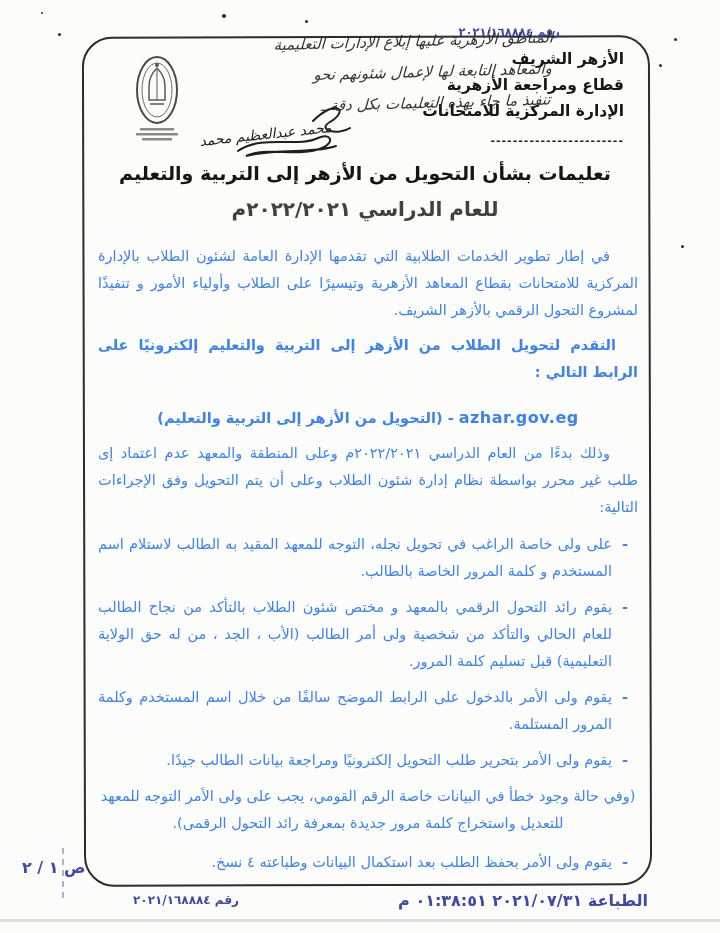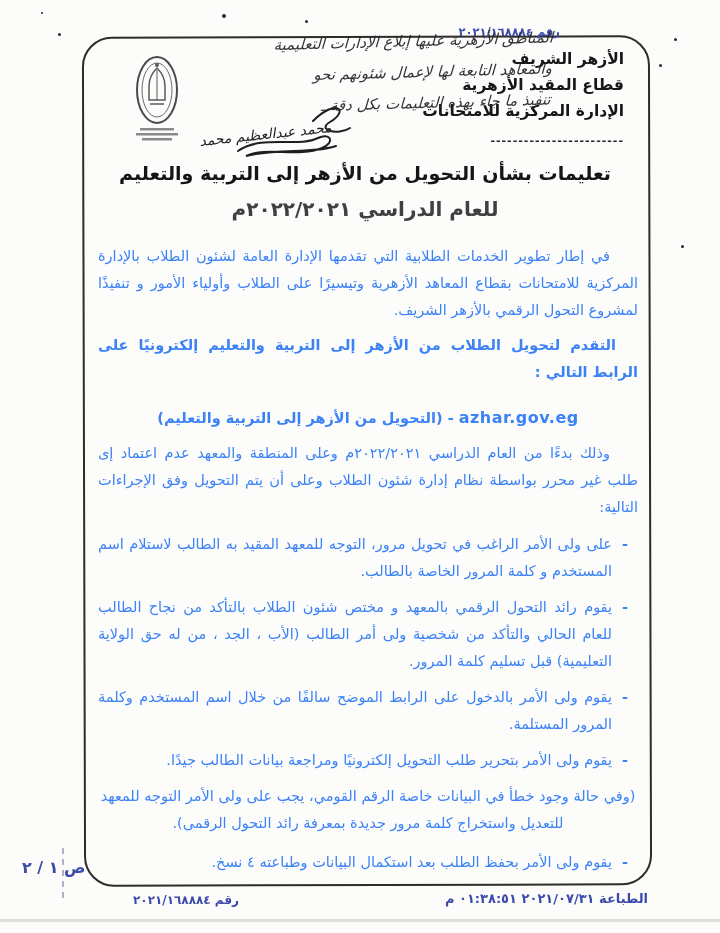--- a/index.html
+++ b/index.html
@@ -61,21 +61,21 @@
   .link-line{text-align:center;font-weight:bold;margin:18px 0 8px 0;}
   .link-line .url{font-size:16px;letter-spacing:.5px;}
   .bullets{margin-top:10px;}
   .bullet{display:flex;direction:rtl;margin:0 0 9px 0;}
   .bullet .dash{flex:0 0 26px;text-align:center;font-weight:bold;}
   .bullet .btext{flex:1;}
   .note{font-weight:normal;text-align:center;margin:2px 0 12px 0;}
   .bullet.last{margin-top:4px;}
   
   .footer-print{
-    position:absolute;top:891px;right:72px;color:#3b4aab;font-size:13px;direction:rtl;font-weight:bold;
+    position:absolute;top:891px;right:72px;color:#3b4aab;font-size:16px;direction:rtl;font-weight:bold;
   }
   .footer-number{
     position:absolute;top:893px;left:133px;color:#3b4aab;font-size:12px;direction:rtl;font-weight:bold;
   }
   .footer-page{
     position:absolute;top:858px;left:22px;color:#3b4aab;font-size:16px;direction:rtl;font-weight:bold;
   }
   .fold-mark{
     position:absolute;left:62px;top:848px;height:50px;width:0;
     border-left:2px dashed #8a93b5;opacity:.7;
@@ -94,21 +94,21 @@
 <div class="speck" style="left:659px;top:64px;width:3px;height:3px;"></div>
 <div class="speck" style="left:681px;top:245px;width:3px;height:3px;"></div>
 <div class="speck" style="left:41px;top:12px;width:2px;height:2px;"></div>
 
 <div class="frame"></div>
 
 <div class="stamp-top">رقم ٢٠٢١/١٦٨٨٨٤</div>
 
 <div class="letterhead">
   <div>الأزهر الشريف</div>
-  <div>قطاع المقيد الأزهرية</div>
+  <div>قطاع ومراجعة الأزهرية</div>
   <div>الإدارة المركزية للامتحانات</div>
   <div class="divider">------------------------</div>
 </div>
 
 <div class="emblem">
   <svg width="58" height="96" viewBox="0 0 58 96">
     <ellipse cx="29" cy="38" rx="20" ry="33" fill="none" stroke="#4a4a4a" stroke-width="2"></ellipse>
     <ellipse cx="29" cy="38" rx="15" ry="27" fill="none" stroke="#6a6a6a" stroke-width="1"></ellipse>
     <path d="M29 16 q-8 8 -8 18 v14 h16 v-14 q0 -10 -8 -18z" fill="none" stroke="#5a5a5a" stroke-width="1.5"></path>
     <line x1="29" y1="18" x2="29" y2="48" stroke="#5a5a5a" stroke-width="1"></line>
@@ -146,21 +146,21 @@
   <div class="link-line">
     <span class="url">azhar.gov.eg</span>
     <span>- (التحويل من الأزهر إلى التربية والتعليم)</span>
   </div>
 
   <p class="para">وذلك بدءًا من العام الدراسي ٢٠٢٢/٢٠٢١م وعلى المنطقة والمعهد عدم اعتماد إى طلب غير محرر بواسطة نظام إدارة شئون الطلاب وعلى أن يتم التحويل وفق الإجراءات التالية:</p>
 
   <div class="bullets">
     <div class="bullet">
       <span class="dash">-</span>
-      <span class="btext">على ولى الأمر الراغب في تحويل مرور، التوجه للمعهد المقيد به الطالب لاستلام اسم المستخدم و كلمة المرور الخاصة بالطالب.</span>
+      <span class="btext">على ولى خاصة الراغب في تحويل نجله، التوجه للمعهد المقيد به الطالب لاستلام اسم المستخدم و كلمة المرور الخاصة بالطالب.</span>
     </div>
     <div class="bullet">
       <span class="dash">-</span>
       <span class="btext">يقوم رائد التحول الرقمي بالمعهد و مختص شئون الطلاب بالتأكد من نجاح الطالب للعام الحالي والتأكد من شخصية ولى أمر الطالب (الأب ، الجد ، من له حق الولاية التعليمية) قبل تسليم كلمة المرور.</span>
     </div>
     <div class="bullet">
       <span class="dash">-</span>
       <span class="btext">يقوم ولى الأمر بالدخول على الرابط الموضح سالفًا من خلال اسم المستخدم وكلمة المرور المستلمة.</span>
     </div>
     <div class="bullet">

